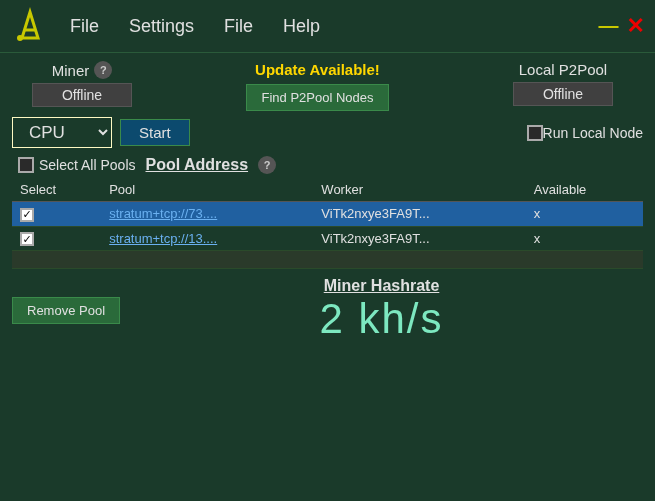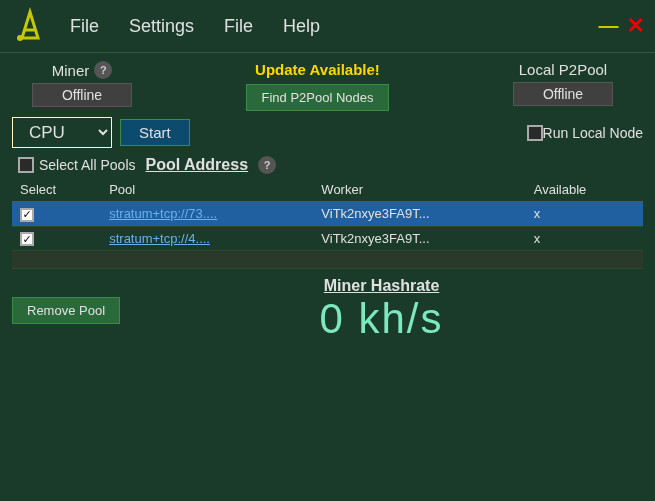--- a/index.html
+++ b/index.html
@@ -356,32 +356,32 @@
           <span class="pool-link">stratum+tcp://73....</span>
         </td>
         <td>ViTk2nxye3FA9T...</td>
         <td>x</td>
       </tr>
       <tr class="row-normal">
         <td>
           <span class="checkbox-checked">✓</span>
         </td>
         <td>
-          <span class="pool-link">stratum+tcp://4....</span>
+          <span class="pool-link">stratum+tcp://13....</span>
         </td>
         <td>ViTk2nxye3FA9T...</td>
         <td>x</td>
       </tr>
       <tr class="empty-row">
         <td colspan="4"></td>
       </tr>
     </tbody>
   </table>
 
   <div class="bottom-row">
     <button class="btn-green">Remove Pool</button>
     <div class="hashrate-section">
       <div class="hashrate-title">Miner Hashrate</div>
-      <div class="hashrate-value">0 kh/s</div>
+      <div class="hashrate-value">2 kh/s</div>
     </div>
   </div>
 
 </div>
 
 </body></html>

